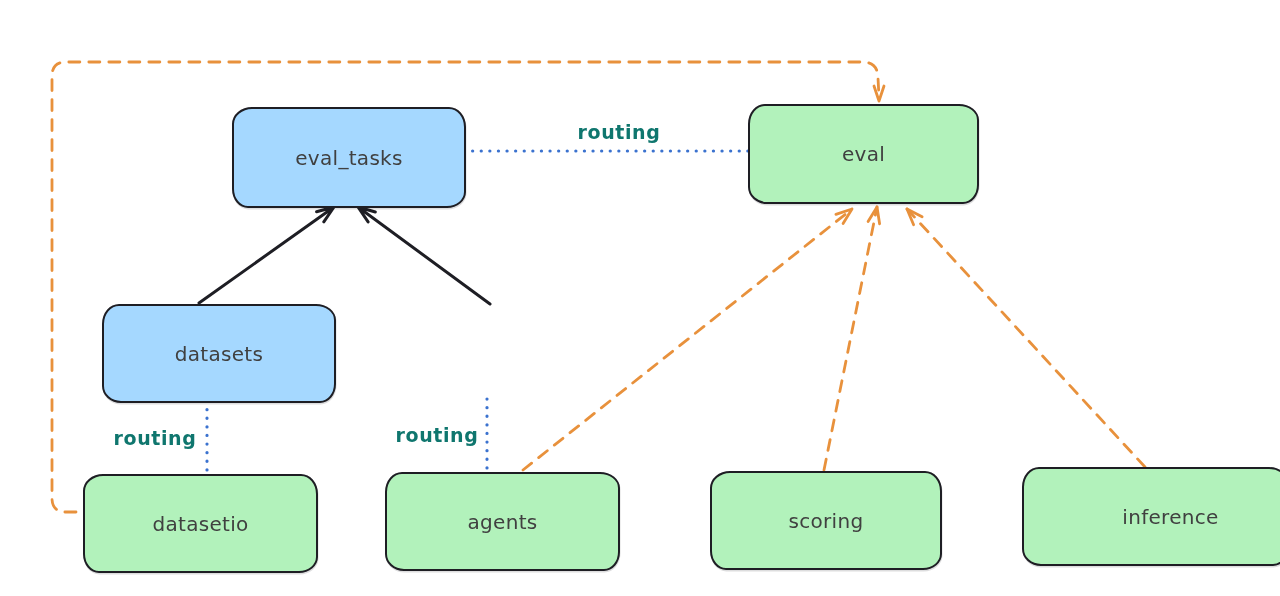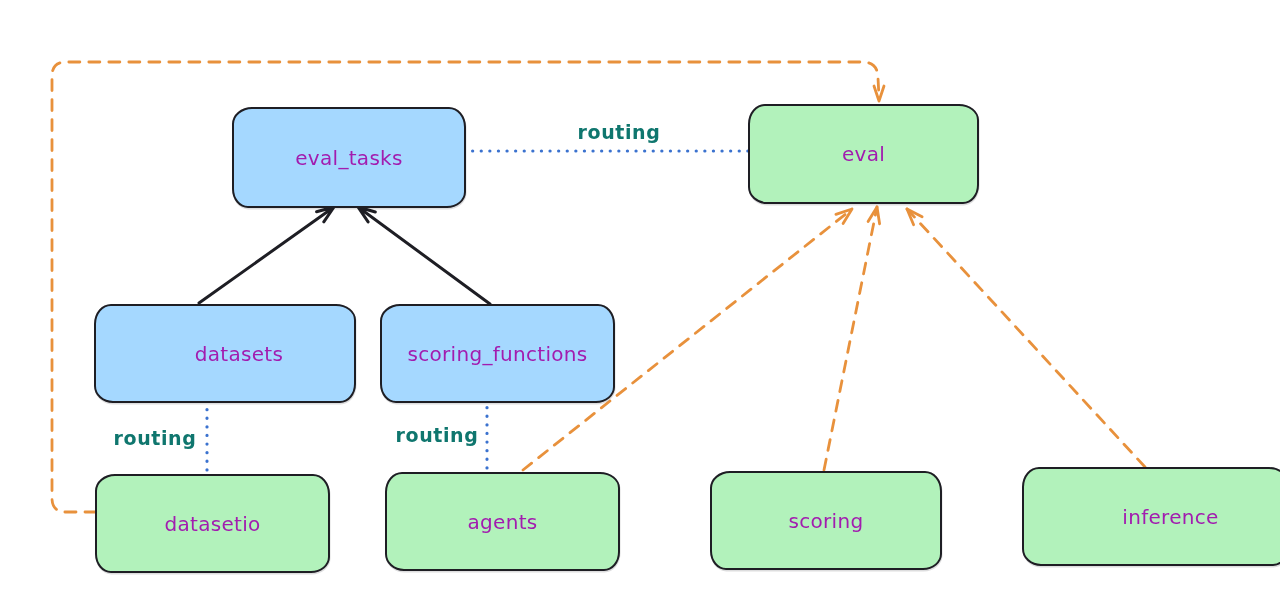--- a/index.html
+++ b/index.html
@@ -19,35 +19,35 @@
     position: absolute;
     left: 0; top: 0;
     width: 1280px; height: 596px;
   }
   .node {
     position: absolute;
     display: flex;
     align-items: center;
     justify-content: center;
     border: 2.6px solid #1e1e24;
-    color: #a21caf;
+    color: #404040;
     font-size: 20px;
     letter-spacing: 0.3px;
     box-shadow: 0.5px 1.5px 0 rgba(30,30,36,0.15);
   }
   .node.api { background: #a5d8ff; }
   .node.provider { background: #b2f2bb; }
   
   .r1 { border-radius: 20px 17px 19px 16px / 17px 20px 16px 19px; }
   .r2 { border-radius: 17px 20px 16px 19px / 20px 16px 19px 17px; }
   .node-eval_tasks        { left: 232px; top: 107px; width: 230px; height: 97px; }
   .node-eval              { left: 748px; top: 104px; width: 227px; height: 96px; }
-  .node-datasets          { left:  94px; top: 304px; width: 230px; height: 95px; padding-left: 28px; }
+  .node-datasets          { left:  102px; top: 304px; width: 230px; height: 95px; }
   .node-scoring_functions { left: 380px; top: 304px; width: 231px; height: 95px; }
-  .node-datasetio         { left:  95px; top: 474px; width: 231px; height: 95px; }
+  .node-datasetio         { left:  83px; top: 474px; width: 231px; height: 95px; }
   .node-scoring           { left: 385px; top: 472px; width: 231px; height: 95px; }
   .node-agents            { left: 710px; top: 471px; width: 228px; height: 95px; }
   .node-inference         { left: 1022px; top: 467px; width: 233px; height: 95px; padding-left: 30px; }
   .edge-label {
     position: absolute;
     transform: translate(-50%, -50%);
     color: #0f766e;
     font-size: 19px;
     font-weight: 700;
     letter-spacing: 0.6px;
@@ -97,23 +97,20 @@
   </div>
 
   <div class="node provider r2 node-eval">
     <span>eval</span>
   </div>
 
   <div class="node api r2 node-datasets">
     <span>datasets</span>
   </div>
 
-  <div class="node api r1 node-scoring_functions">
-    <span>scoring_functions</span>
-  </div>
 
   <div class="node provider r1 node-datasetio">
     <span>datasetio</span>
   </div>
 
   <div class="node provider r2 node-scoring">
     <span>agents</span>
   </div>
 
   <div class="node provider r1 node-agents">

